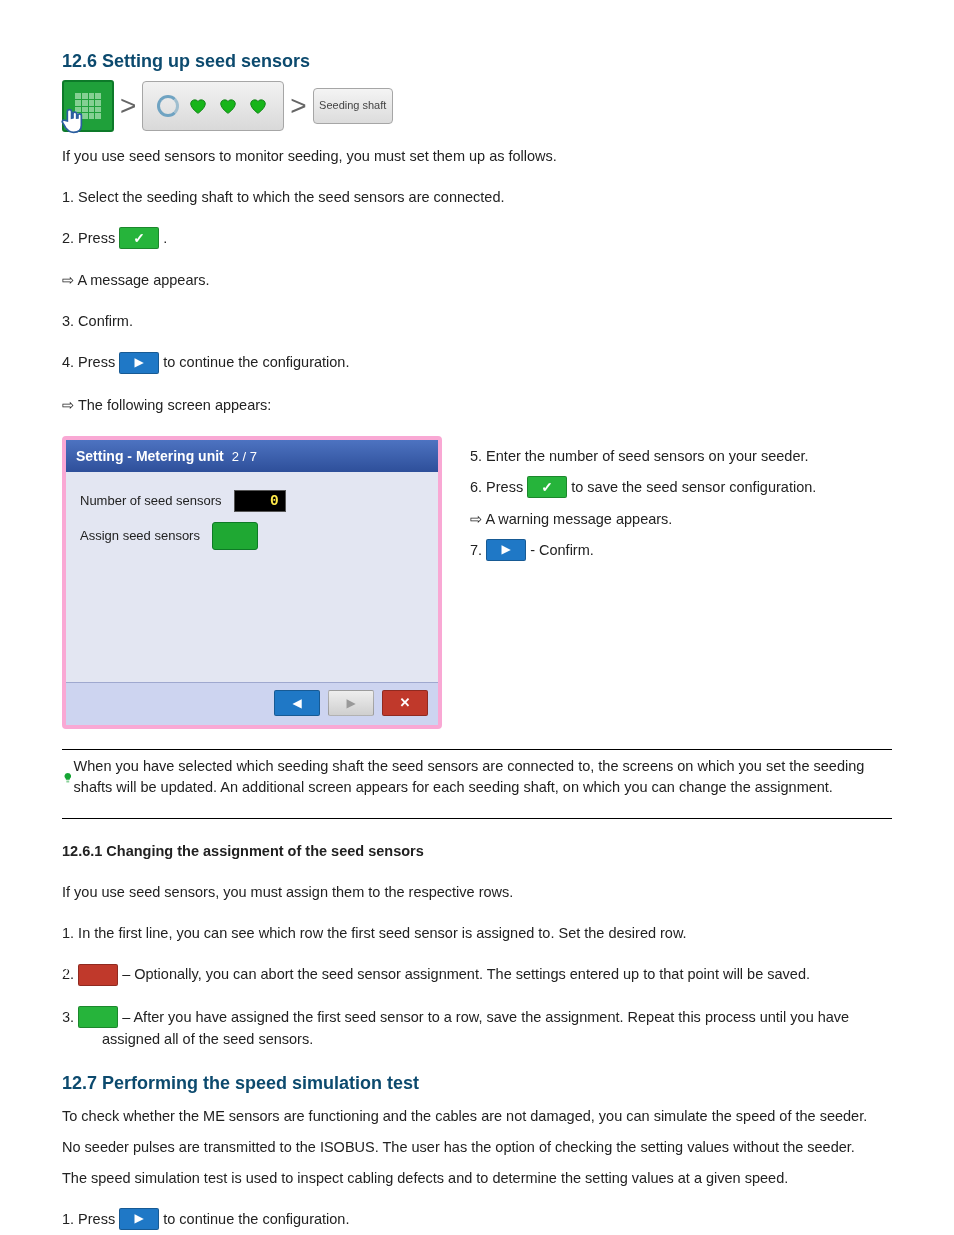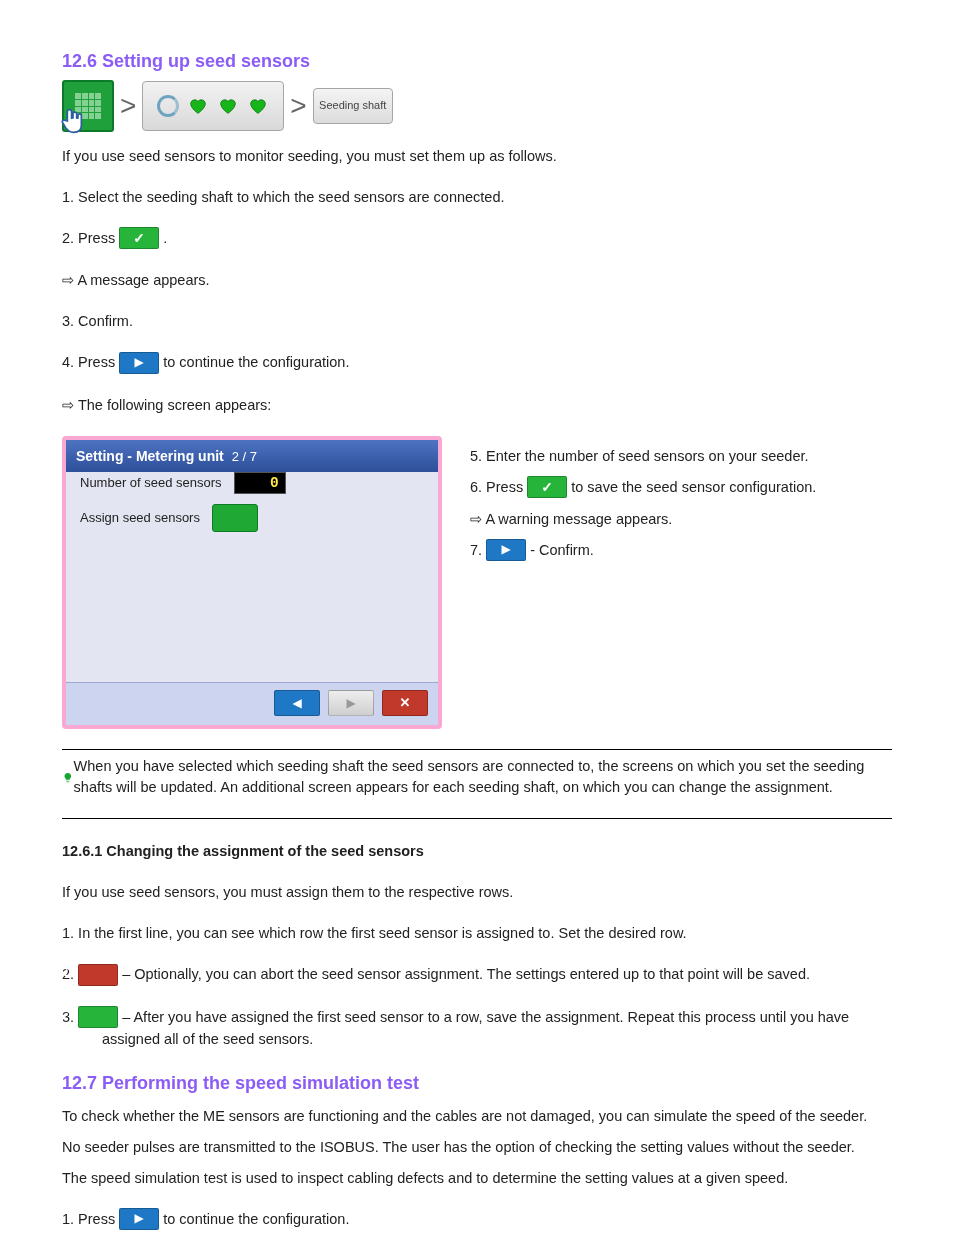--- a/index.html
+++ b/index.html
@@ -9,21 +9,21 @@
     font-family: Arial, Helvetica, sans-serif;
     font-size: 14.5px;
     color: #222;
     line-height: 1.45;
     background: #fff;
     width: 954px;
   }
   h2 {
     font-size: 18px;
     font-weight: bold;
-    color: #8b5cf6;
+    color: #0c4a6e;
     margin: 8px 0 6px 0;
   }
   .breadcrumb {
     display: flex;
     align-items: center;
     gap: 4px;
     margin: 6px 0 14px 0;
   }
   .hand-tile {
     width: 52px; height: 52px;
@@ -105,21 +105,21 @@
   .dlg-title {
     background: linear-gradient(#4d73c1,#2e4f9a);
     color:#fff;
     font-weight:bold;
     padding:6px 10px;
     font-size:14px;
   }
   .dlg-title .num { font-weight:normal; font-size:13px; margin-left:4px;}
   .dlg-body {
     background:#e3e6f2;
-    padding: 0 14px 10px 14px;
+    padding: 18px 14px 10px 14px;
     min-height: 210px;
     display:flex;flex-direction:column;gap:10px;
   }
   .dlg-row { display:flex; align-items:center; gap:12px; }
   .dlg-row label { font-size:13px; color:#222; }
   .dlg-counter {
     width:52px;height:22px;
     background:#000;color:#ffea4a;
     display:inline-flex;align-items:center;justify-content:flex-end;
     padding-right:6px;

